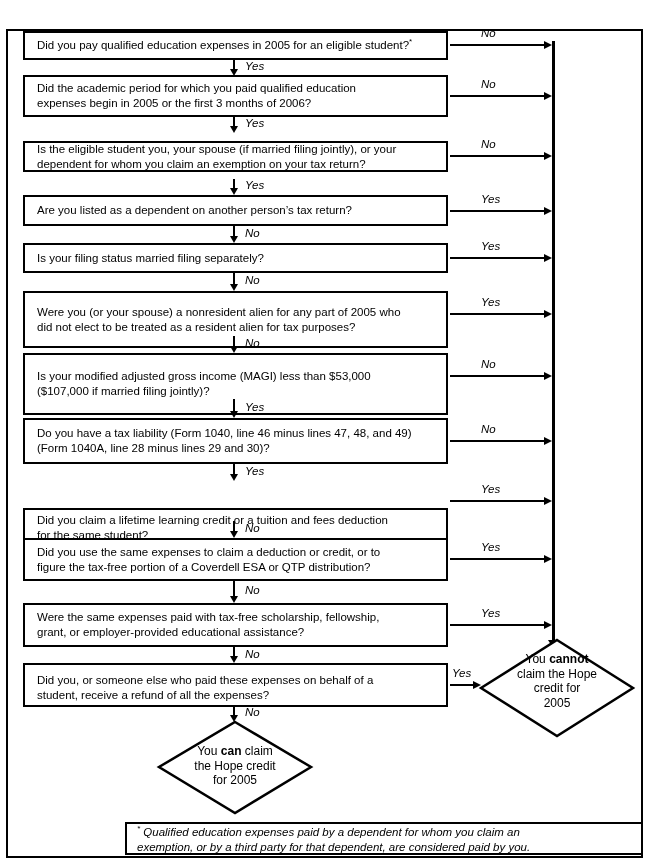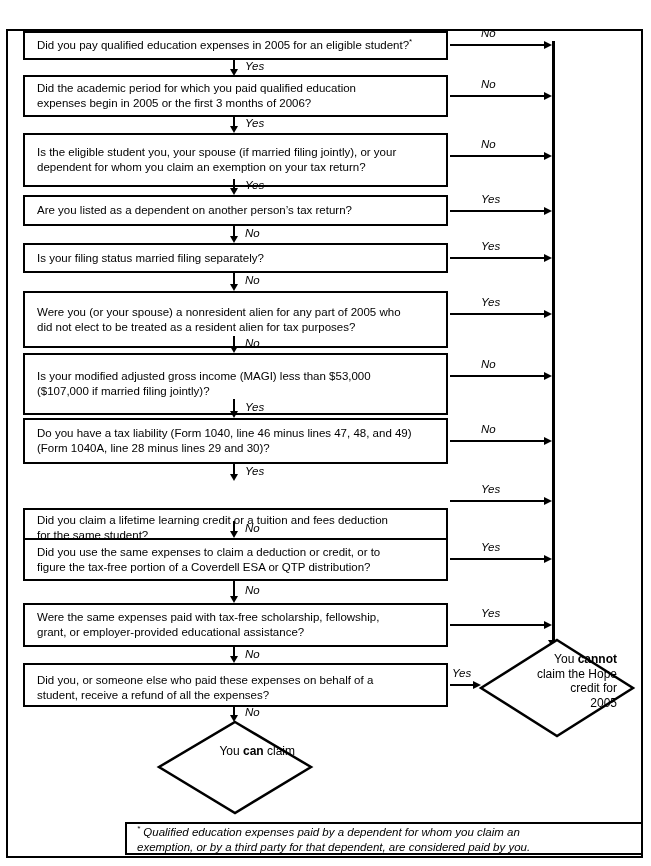--- a/index.html
+++ b/index.html
@@ -9,21 +9,21 @@
   .title .lbl{font-weight:normal;}
   .title .ttl{font-weight:bold;margin-left:12px;}
   .frame{position:absolute;left:6px;top:29px;width:637px;height:829px;
          border:2px solid #000;box-sizing:border-box;background:#fff;}
   .q{position:absolute;left:23px;width:425px;border:2px solid #000;box-sizing:border-box;
      background:#fff;display:flex;align-items:center;padding:2px 8px 2px 12px;
      font-size:11.5px;line-height:15px;}
   .q .txt{white-space:pre-line;}
   sup{font-size:8px;vertical-align:super;line-height:0;}
   .q1{top:31px;height:29px;}  .q2{top:75px;height:42px;}
-  .q3{top:133px;height:54px;} .q4{top:195px;height:31px;}
+  .q3{top:141px;height:31px;} .q4{top:195px;height:31px;}
   .q5{top:243px;height:30px;} .q6{top:291px;height:57px;}
   .q7{top:353px;height:62px;} .q8{top:418px;height:46px;}
   .q9{top:508px;height:40px;} .q10{top:538px;height:43px;}
   .q11{top:603px;height:44px;}.q12{top:663px;height:44px;align-items:flex-end;}
   
   .va{position:absolute;left:233px;width:2px;background:#000;}
   .va::after{content:'';position:absolute;bottom:-7px;left:-3px;
              border-left:4px solid transparent;border-right:4px solid transparent;
              border-top:7px solid #000;}
   .va1{top:60px;height:9px;}  .va2{top:117px;height:9px;}
@@ -49,21 +49,21 @@
   .hl1{top:27px;} .hl2{top:78px;}  .hl3{top:138px;} .hl4{top:193px;}
   .hl5{top:240px;}.hl6{top:296px;} .hl7{top:358px;} .hl8{top:423px;}
   .hl9{top:483px;}.hl10{top:541px;}.hl11{top:607px;}
   .hl12{left:452px;top:667px;}
   
   .collector{position:absolute;left:552px;top:41px;width:3px;height:599px;background:#000;}
   .collector::after{content:'';position:absolute;bottom:-8px;left:-4px;
                     border-left:5px solid transparent;border-right:5px solid transparent;
                     border-top:8px solid #000;}
   .diamond{position:absolute;}
-  .dtext{position:absolute;text-align:right;font-size:12px;line-height:14.5px;}
+  .dtext{position:absolute;text-align:center;font-size:12px;line-height:14.5px;}
   .dtext .rest{white-space:pre-line;}
   .d-cannot{left:478px;top:638px;width:158px;height:100px;}
   .t-cannot{left:497px;top:652px;width:120px;}
   .d-can{left:156px;top:720px;width:158px;height:95px;}
   .t-can{left:175px;top:744px;width:120px;}
   .footnote{position:absolute;left:125px;top:822px;width:518px;height:33px;
             border:2px solid #000;box-sizing:border-box;background:#fff;
             font-size:11.5px;font-style:italic;line-height:14.5px;padding:1px 4px 1px 10px;}
   .footnote .txt{white-space:pre-line;}
 </style>
@@ -184,19 +184,21 @@
 2005</div>
   </div>
 
   <div class="diamond d-can">
     <svg width="158" height="95" viewBox="0 0 158 95">
       <polygon points="79,2 155,47 79,93 3,47" fill="#ffffff" stroke="#000000" stroke-width="2.5"></polygon>
     </svg>
   </div>
   <div class="dtext t-can">
     <span>You </span><b>can</b><span> claim</span>
+    <div class="rest">the Hope credit
+for 2005</div>
   </div>
 
   <div class="footnote">
     <span><sup>*</sup> <span class="txt">Qualified education expenses paid by a dependent for whom you claim an
 exemption, or by a third party for that dependent, are considered paid by you.</span></span>
   </div>
 </div>
 
 </body></html>

